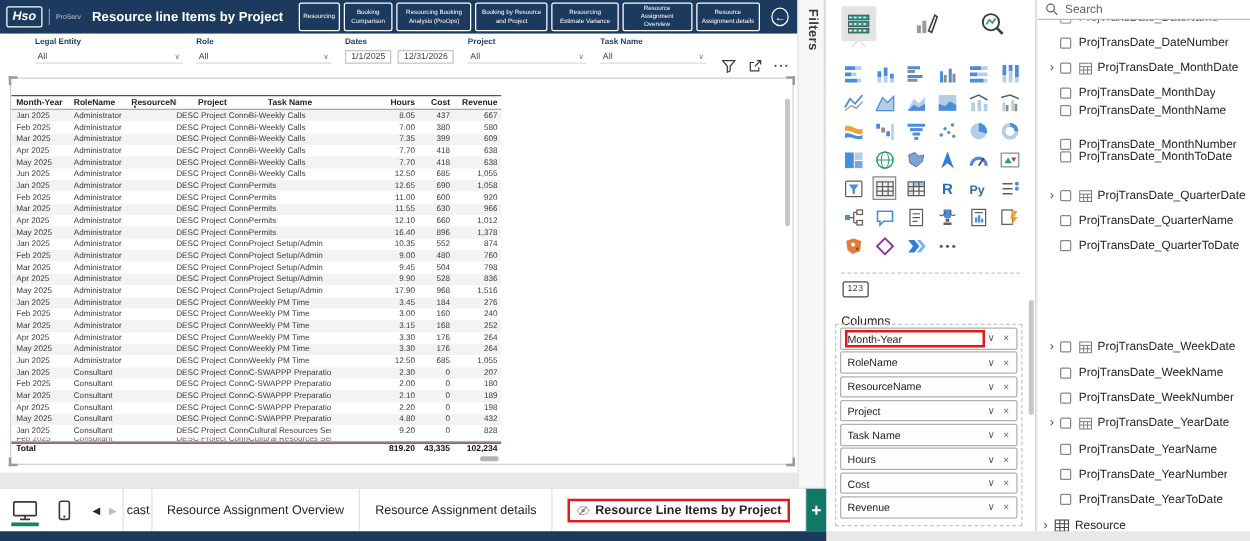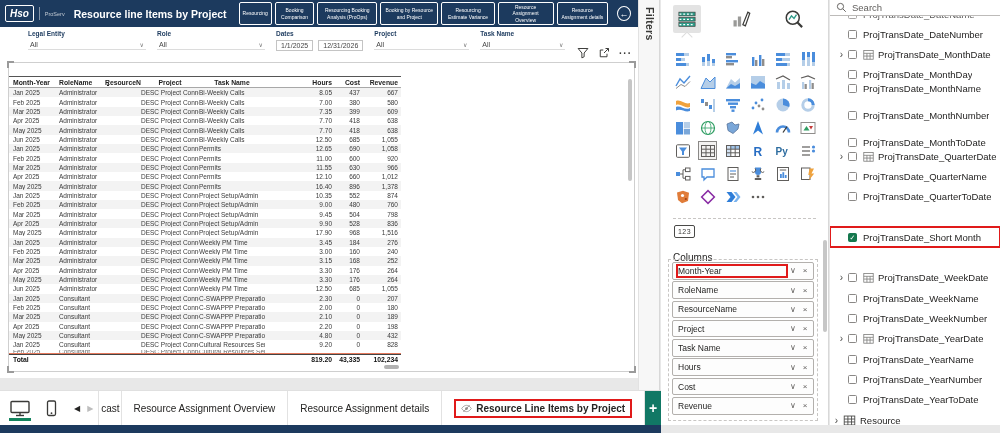--- a/index.html
+++ b/index.html
@@ -917,21 +917,21 @@
         <div class="dr" style="top: 78px;">
           <span class="slot-exp"></span>
           <span class="cb"></span>
           <span class="dlabel">ProjTransDate_MonthName</span>
         </div>
         <div class="dr" style="top: 105.5px;">
           <span class="slot-exp"></span>
           <span class="cb"></span>
           <span class="dlabel">ProjTransDate_MonthNumber</span>
         </div>
-        <div class="dr" style="top: 132px;">
+        <div class="dr" style="top: 115px;">
           <span class="slot-exp"></span>
           <span class="cb"></span>
           <span class="dlabel">ProjTransDate_MonthToDate</span>
         </div>
         <div class="dr" style="top: 146.1px;">
           <span class="slot-exp">›</span>
           <span class="cb"></span>
           <span class="dicon">
             <svg width="11" height="11" viewBox="0 0 14 14">
               <g stroke="#7a7a78" fill="none" stroke-width="1">
@@ -947,25 +947,20 @@
         </div>
         <div class="dr" style="top: 166.4px;">
           <span class="slot-exp"></span>
           <span class="cb"></span>
           <span class="dlabel">ProjTransDate_QuarterName</span>
         </div>
         <div class="dr" style="top: 186.7px;">
           <span class="slot-exp"></span>
           <span class="cb"></span>
           <span class="dlabel">ProjTransDate_QuarterToDate</span>
-        </div>
-        <div class="dr annotated" style="top: 227.3px;">
-          <span class="slot-exp"></span>
-          <span class="cb on">✓</span>
-          <span class="dlabel">ProjTransDate_Short Month</span>
         </div>
         <div class="dr" style="top: 267.9px;">
           <span class="slot-exp">›</span>
           <span class="cb"></span>
           <span class="dicon">
             <svg width="11" height="11" viewBox="0 0 14 14">
               <g stroke="#7a7a78" fill="none" stroke-width="1">
                 <rect x="1" y="2" width="12" height="11"></rect>
                 <line x1="1" y1="5.5" x2="13" y2="5.5"></line>
                 <line x1="5" y1="5.5" x2="5" y2="13"></line>

